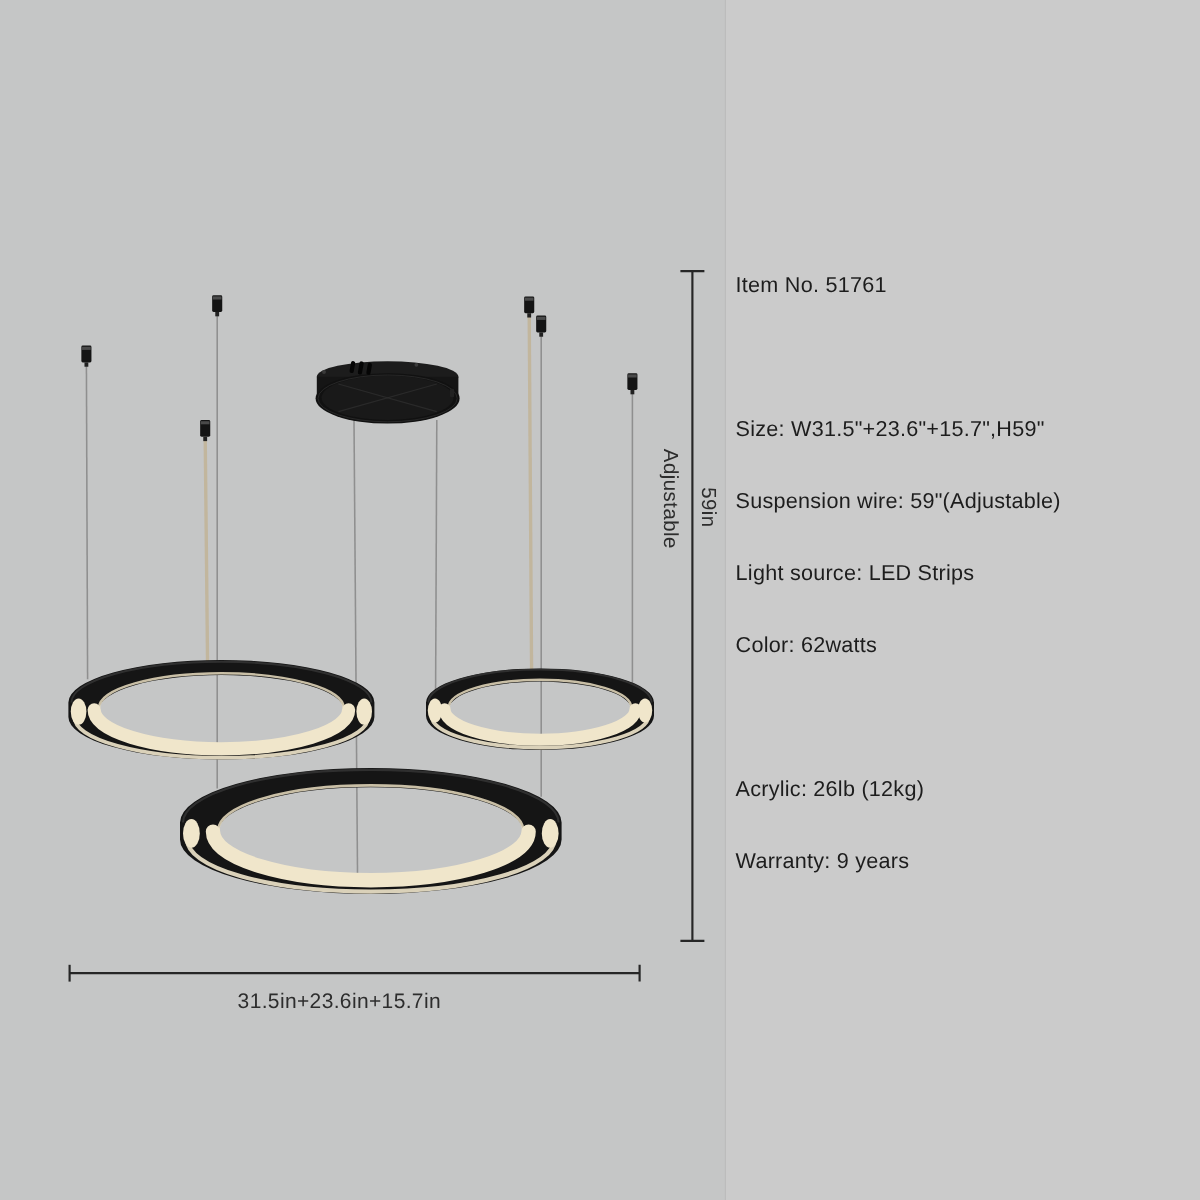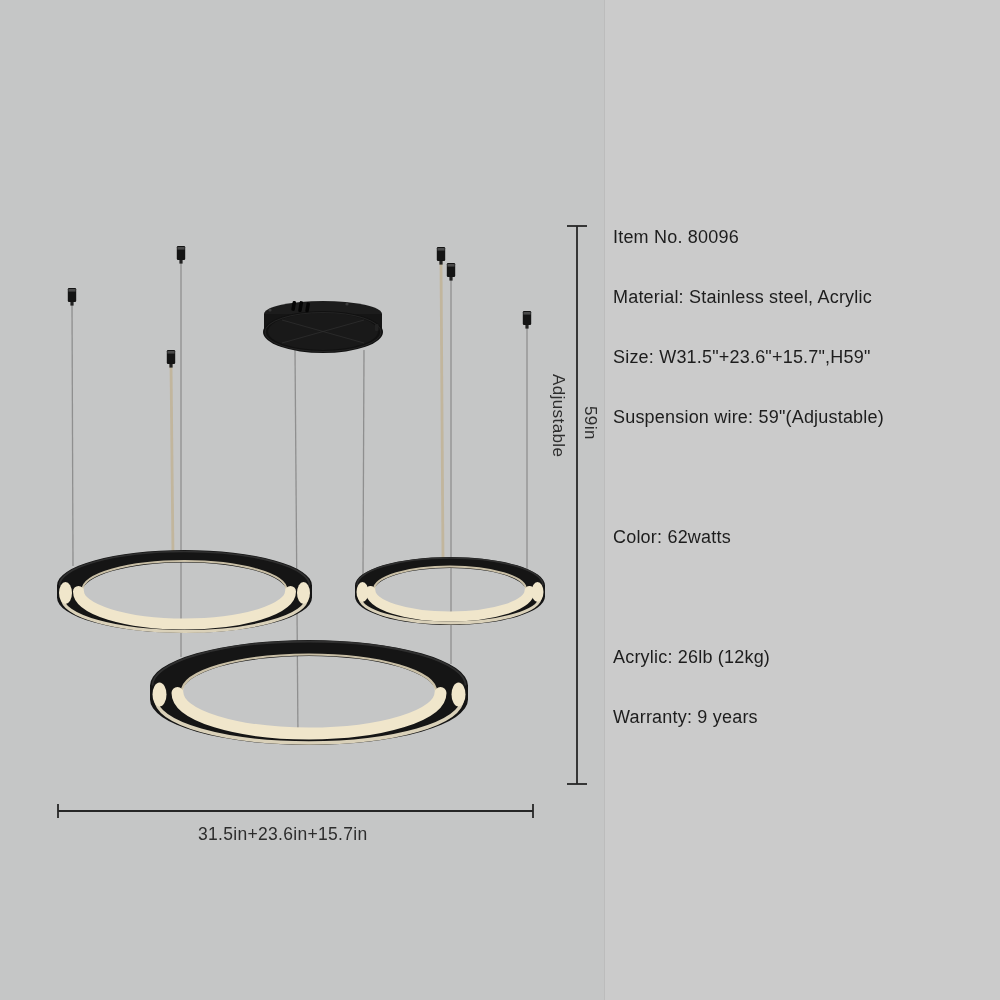--- a/index.html
+++ b/index.html
@@ -147,22 +147,22 @@
         <line x1="533" y1="804" x2="533" y2="818"></line>
       </g>
     </svg>
 
     <div class="vlabel adjustable-label">Adjustable</div>
     <div class="vlabel height-value-label">59in</div>
     <div class="hlabel width-value-label">31.5in+23.6in+15.7in</div>
   </div>
 
   <div class="specs-panel">
-    <div class="spec-row" style="top:225px">Item No. 80096</div>
-    <div class="spec-row" style="top:285px">Material: Stainless steel, Acrylic</div>
+    <div class="spec-row" style="top:225px">Item No. 51761</div>
     <div class="spec-row" style="top:345px">Size: W31.5"+23.6"+15.7",H59"</div>
     <div class="spec-row" style="top:405px">Suspension wire: 59"(Adjustable)</div>
+    <div class="spec-row" style="top:465px">Light source: LED Strips</div>
     <div class="spec-row" style="top:525px">Color: 62watts</div>
     <div class="spec-row" style="top:645px">Acrylic: 26lb (12kg)</div>
     <div class="spec-row" style="top:705px">Warranty: 9 years</div>
   </div>
 
 </div>
 
 </body></html>

